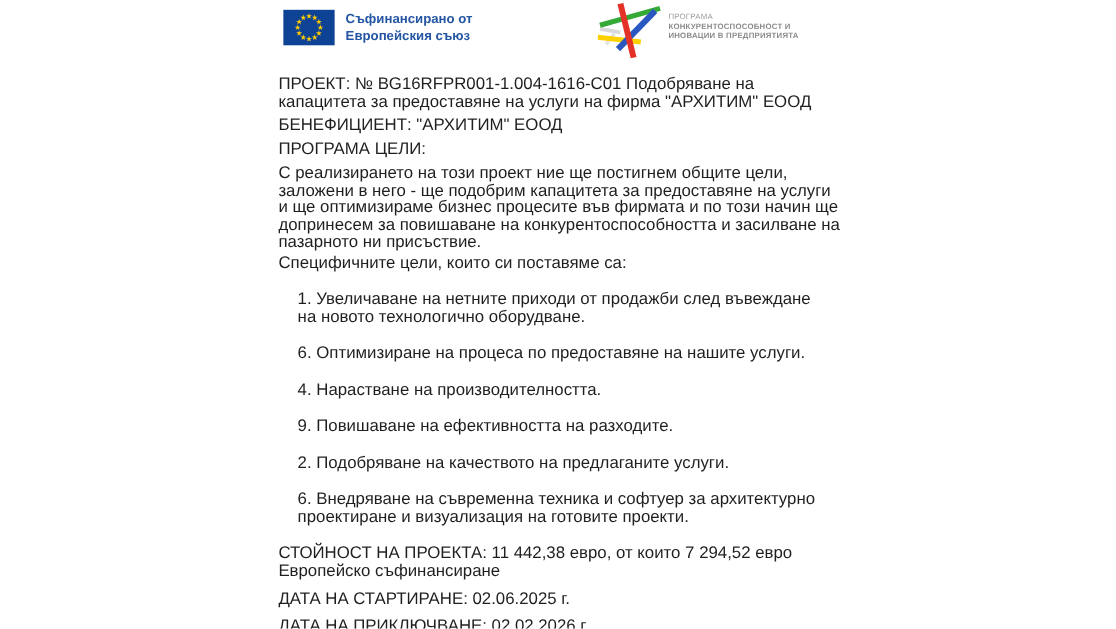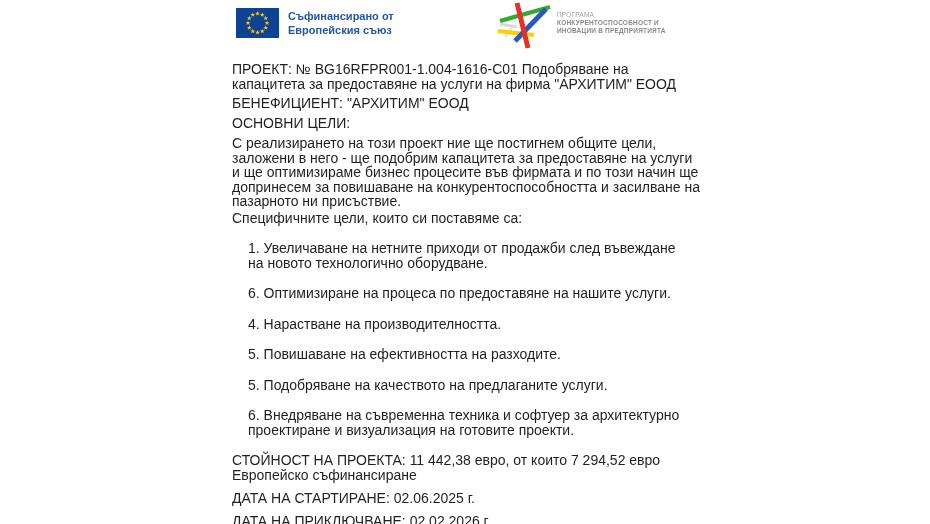--- a/index.html
+++ b/index.html
@@ -80,29 +80,29 @@
     <div class="pkip-text">
       <div class="l1">ПРОГРАМА</div>
       <div class="l2">КОНКУРЕНТОСПОСОБНОСТ И</div>
       <div class="l3">ИНОВАЦИИ В ПРЕДПРИЯТИЯТА</div>
     </div>
   </div>
 
   <main class="content">
     <p class="p-project">ПРОЕКТ: № BG16RFPR001-1.004-1616-C01 Подобряване на капацитета за предоставяне на услуги на фирма "АРХИТИМ" ЕООД</p>
     <p class="p-beneficiary">БЕНЕФИЦИЕНТ: "АРХИТИМ" ЕООД</p>
-    <p class="p-goals-heading">ОСНОВНИ ЦЕЛИ:</p>
+    <p class="p-goals-heading">ПРОГРАМА ЦЕЛИ:</p>
     <p class="p-goals-para">С реализирането на този проект ние ще постигнем общите цели, заложени в него - ще подобрим капацитета за предоставяне на услуги и ще оптимизираме бизнес процесите във фирмата и по този начин ще допринесем за повишаване на конкурентоспособността и засилване на пазарното ни присъствие.</p>
     <p class="p-specific-intro">Специфичните цели, които си поставяме са:</p>
     <div class="goals-list">
       <div>1. Увеличаване на нетните приходи от продажби след въвеждане на новото технологично оборудване.</div>
       <div>6. Оптимизиране на процеса по предоставяне на нашите услуги.</div>
       <div>4. Нарастване на производителността.</div>
-      <div>5. Повишаване на ефективността на разходите.</div>
-      <div>5. Подобряване на качеството на предлаганите услуги.</div>
+      <div>9. Повишаване на ефективността на разходите.</div>
+      <div>2. Подобряване на качеството на предлаганите услуги.</div>
       <div>6. Внедряване на съвременна техника и софтуер за архитектурно проектиране и визуализация на готовите проекти.</div>
     </div>
     <p class="p-value">СТОЙНОСТ НА ПРОЕКТА: 11 442,38 евро, от които 7 294,52 евро Европейско съфинансиране</p>
     <p class="p-start">ДАТА НА СТАРТИРАНЕ: 02.06.2025 г.</p>
     <p class="p-end">ДАТА НА ПРИКЛЮЧВАНЕ: 02.02.2026 г.</p>
   </main>
 
 </div>
 
 </body></html>

